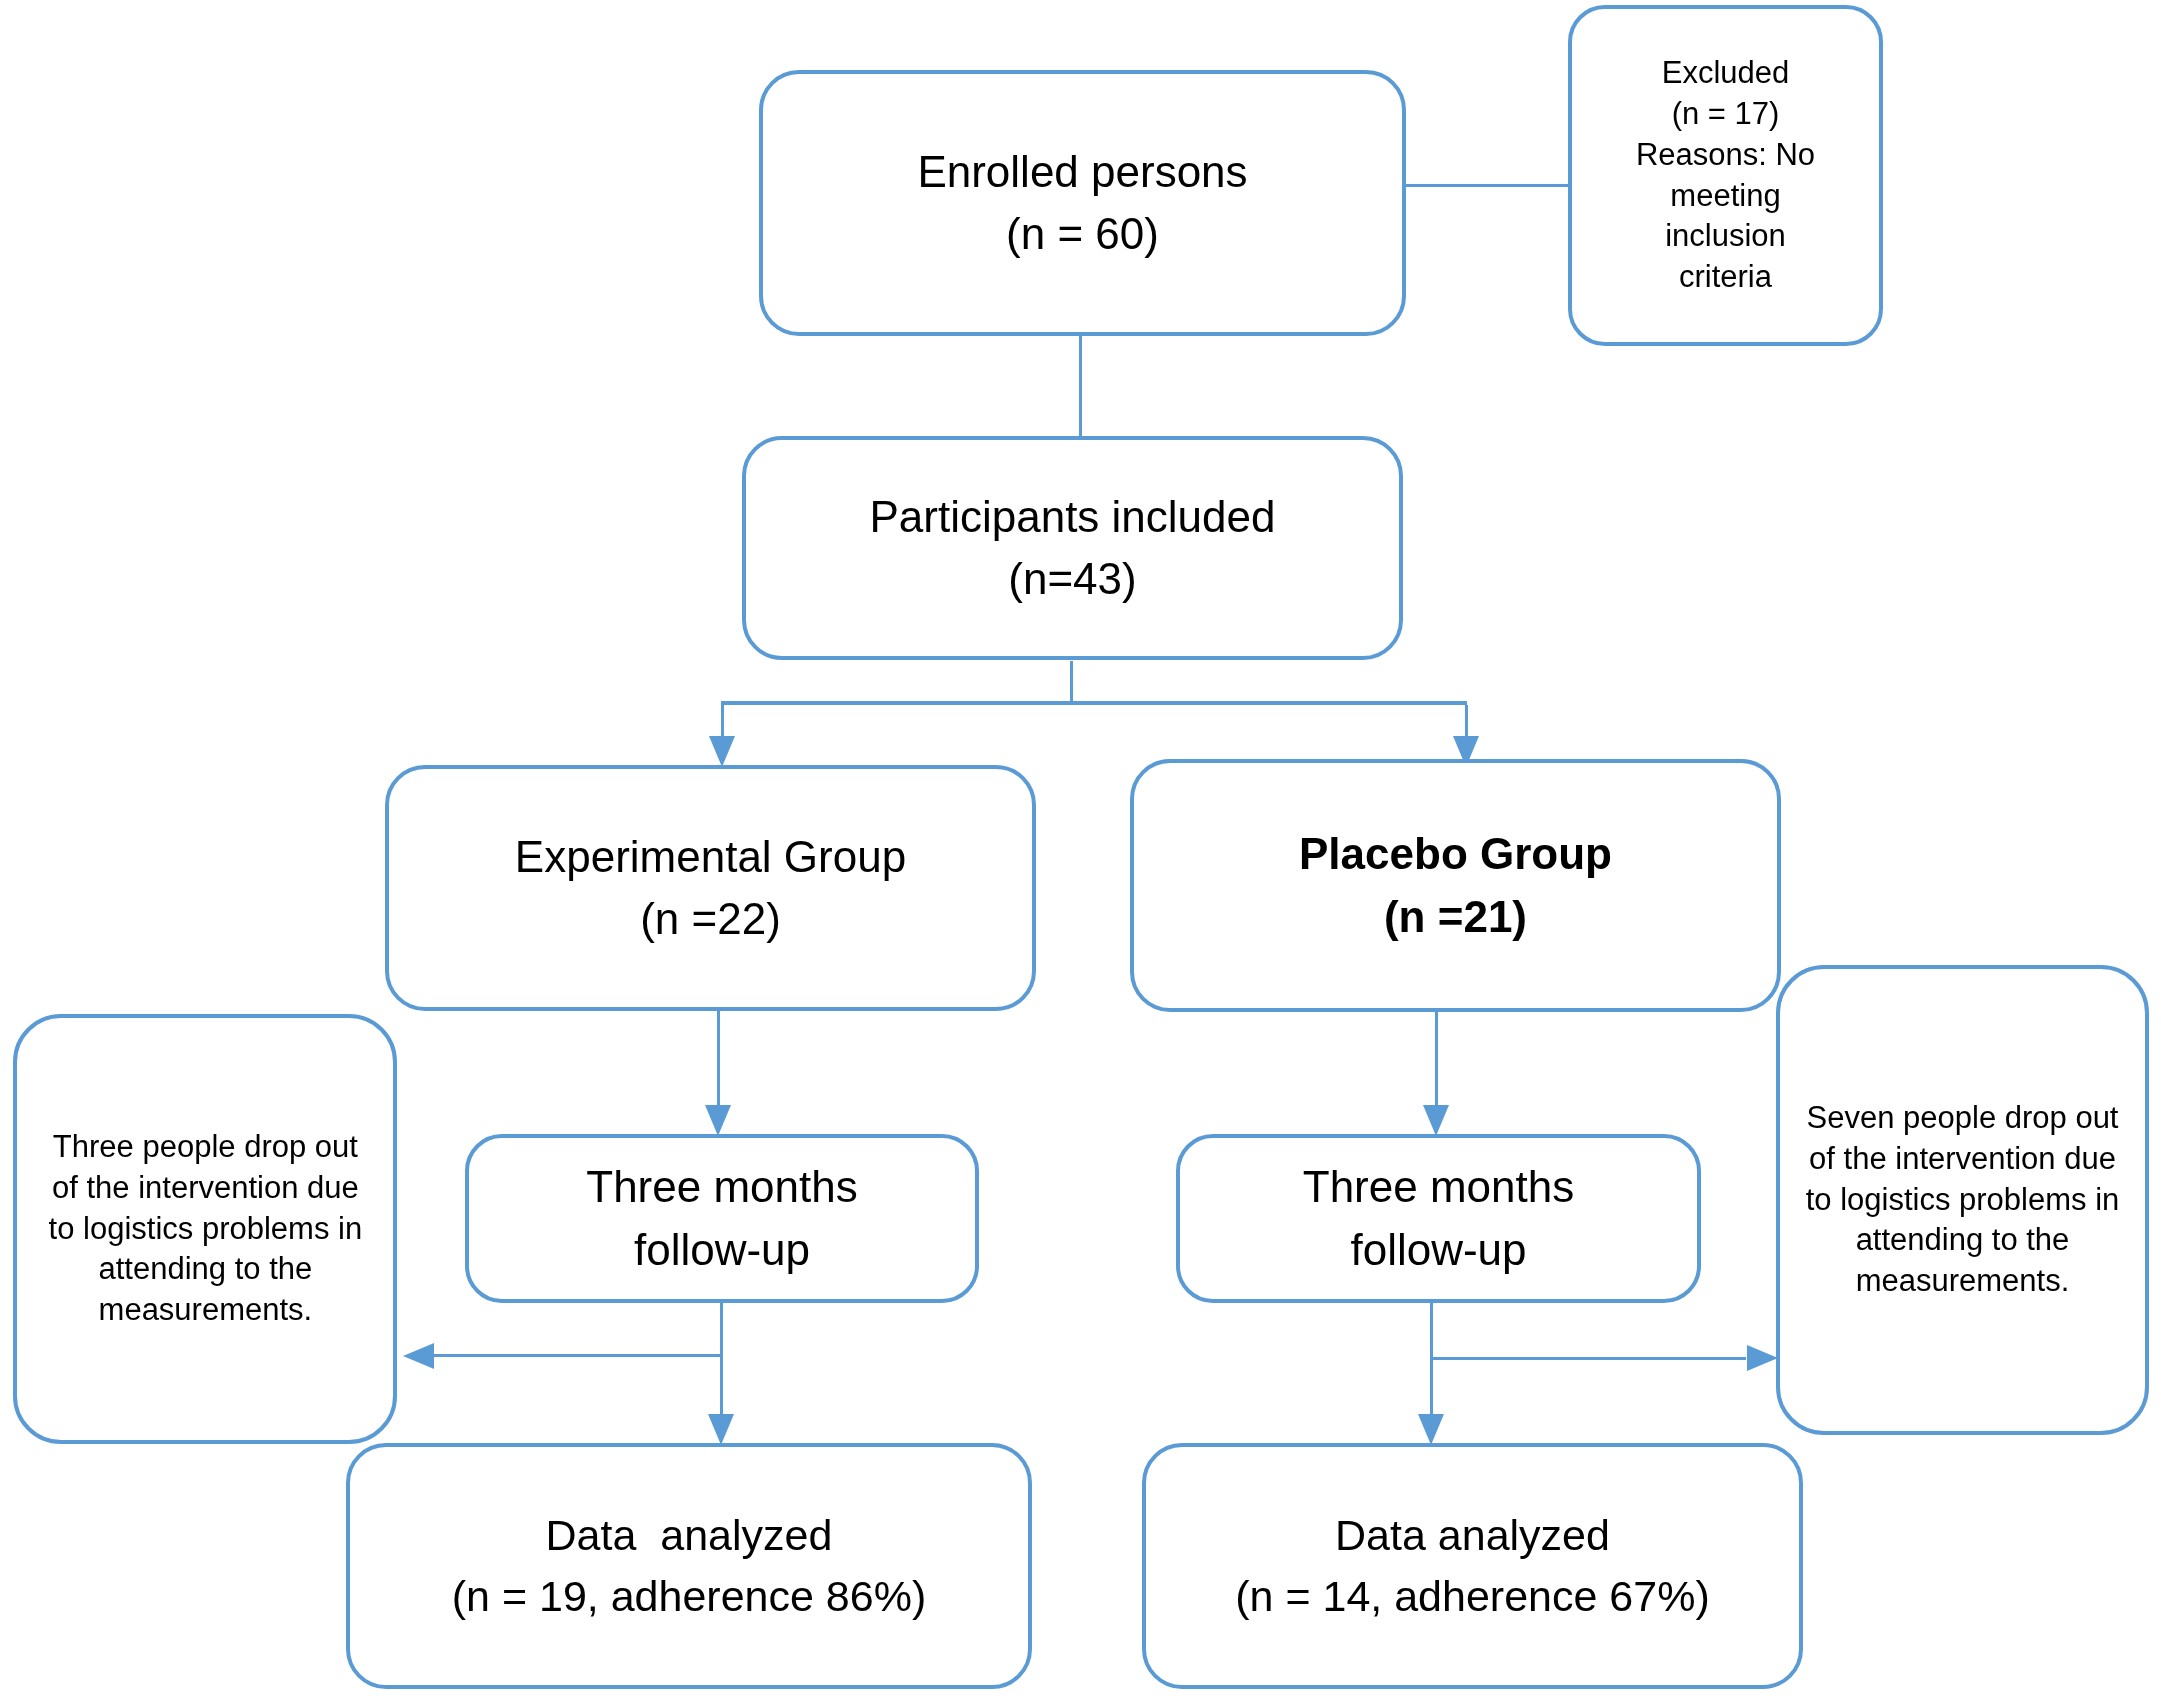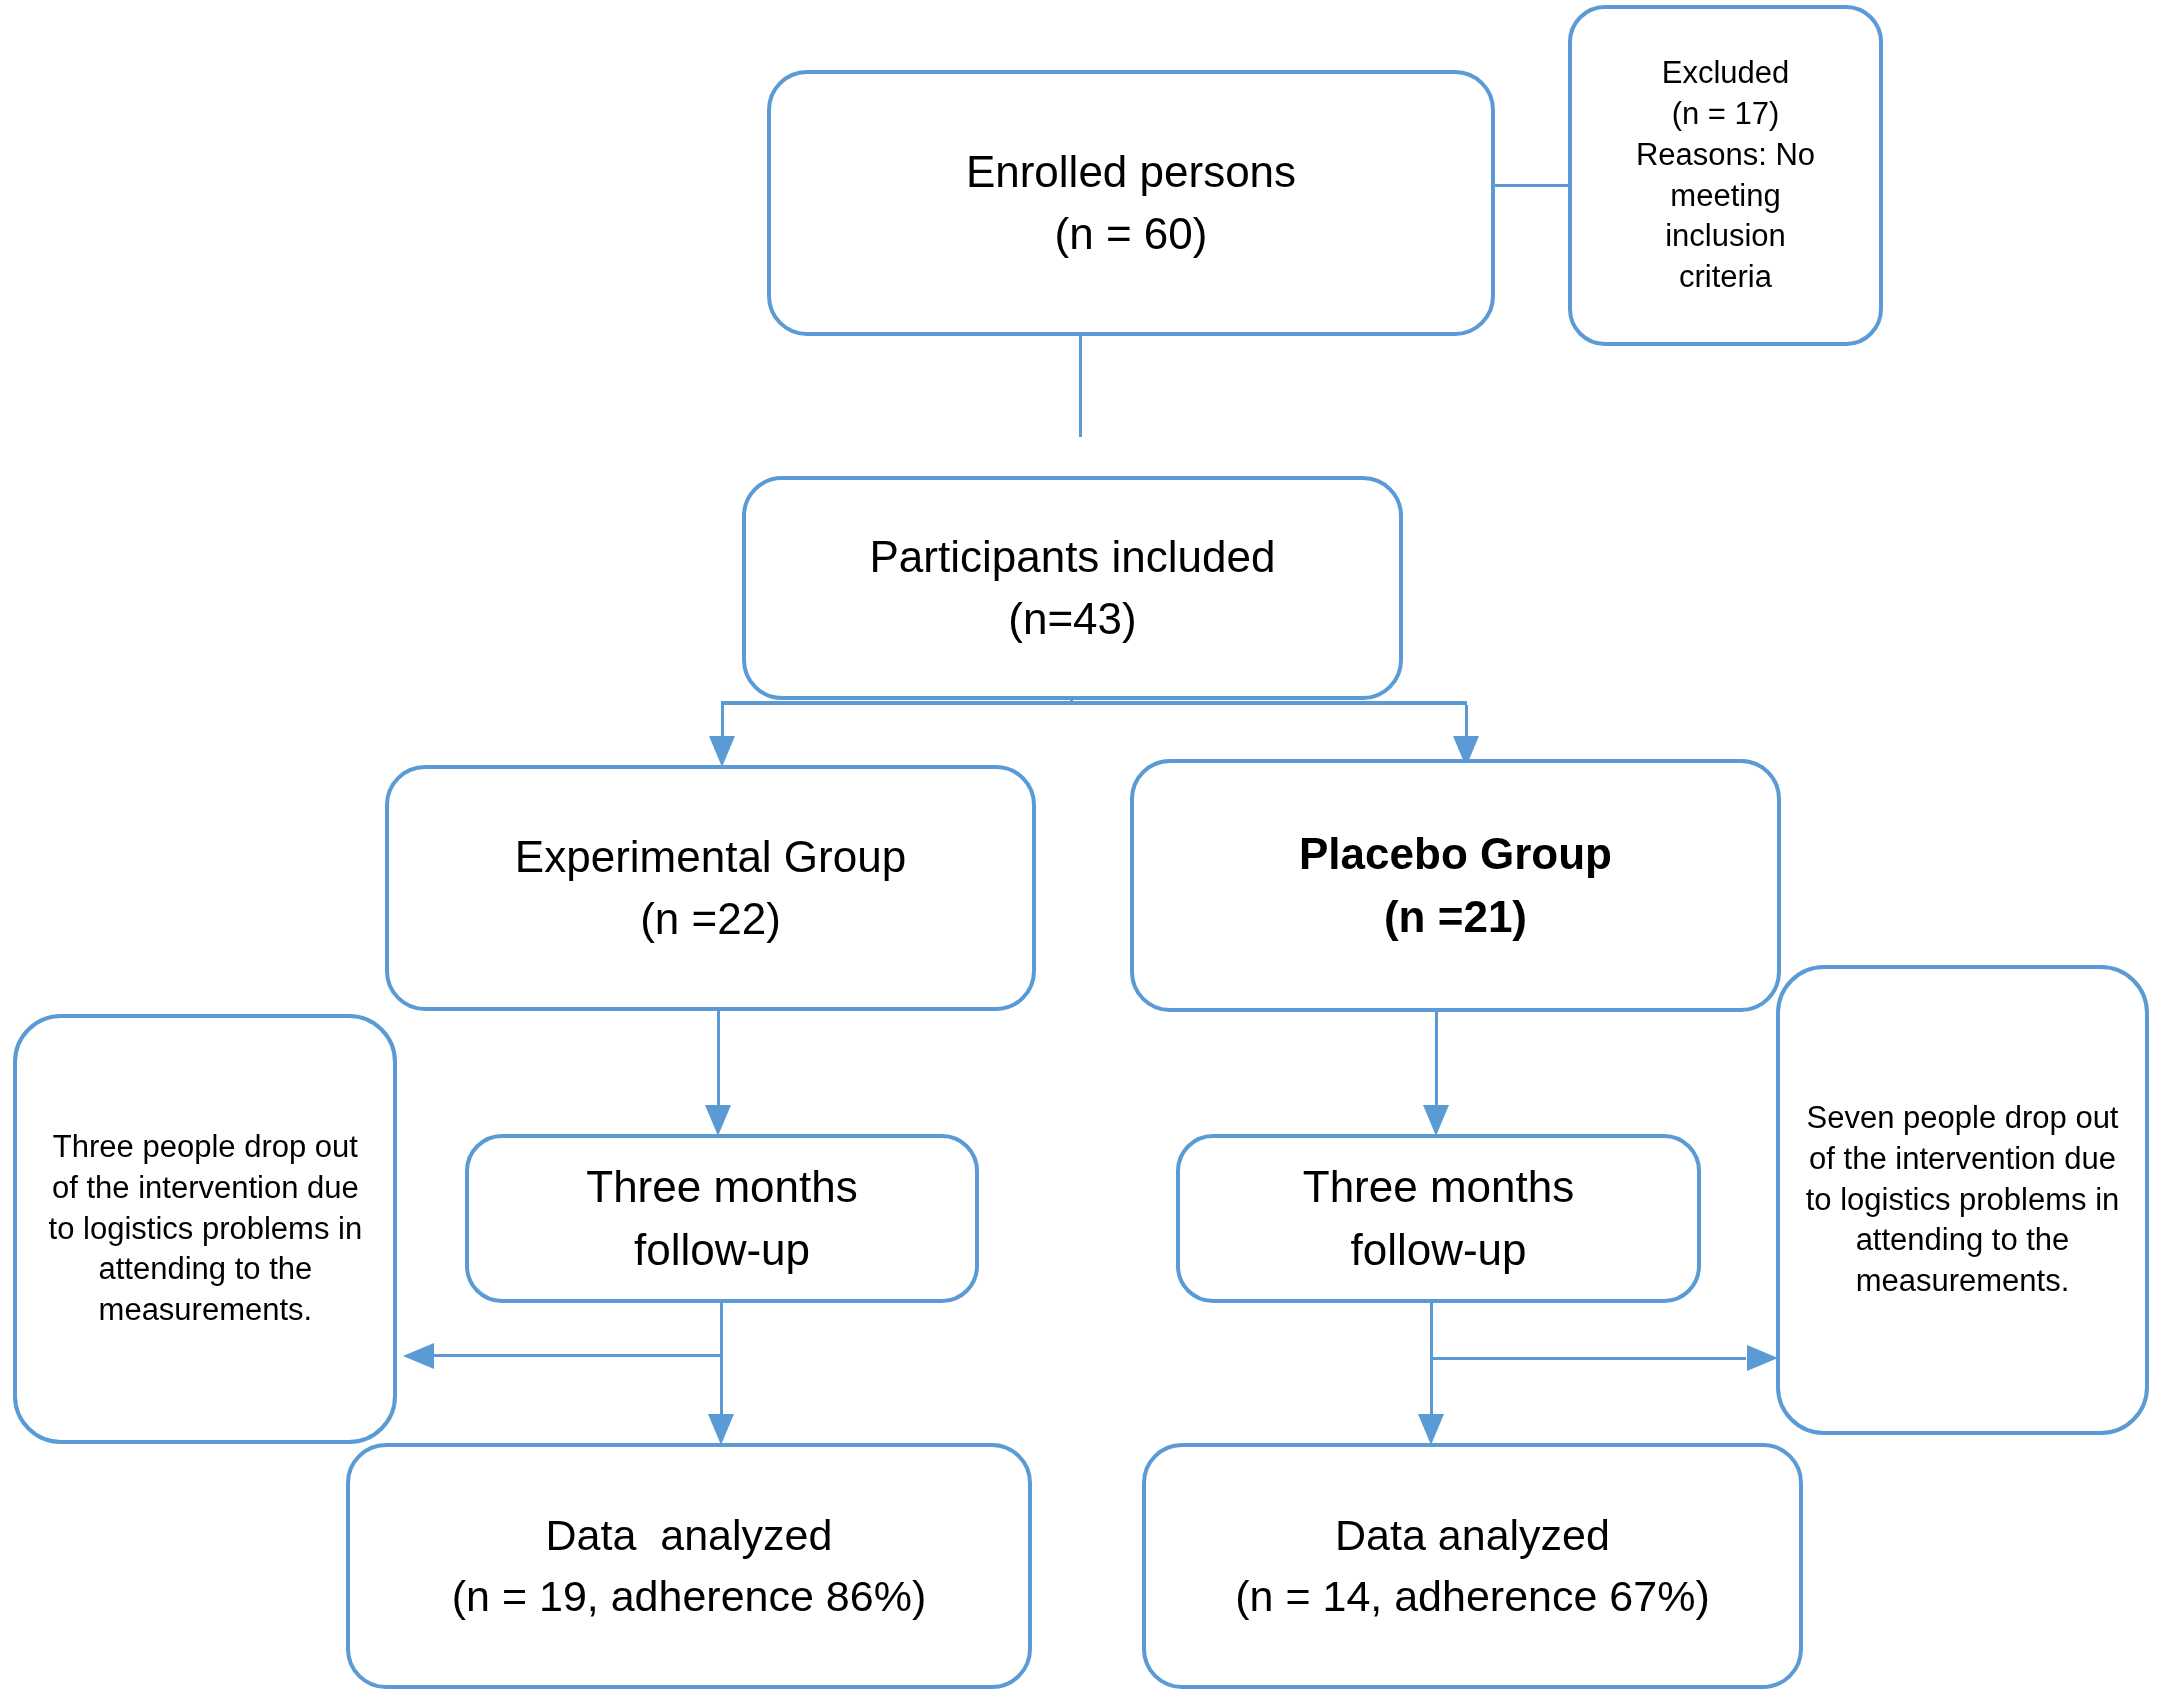--- a/index.html
+++ b/index.html
@@ -60,35 +60,35 @@
 
   <div class="h" style="left:432px; top:1354px; width:289px; height:3.4px;"></div>
   <div class="arr left" style="left:403px; top:1343px;"></div>
 
   <div class="v" style="left:1430px; top:1302px; width:3.4px; height:114px;"></div>
   <div class="arr down" style="left:1418px; top:1414px;"></div>
 
   <div class="h" style="left:1431px; top:1357px; width:315px; height:3.4px;"></div>
   <div class="arr right" style="left:1747px; top:1345px;"></div>
 
-  <div class="box big" style="left:759px; top:70px; width:728px; height:266px;margin-left:8px;">
+  <div class="box big" style="left:759px; top:70px; width:647px; height:266px;">
     <div class="line">Enrolled persons</div>
     <div class="line">(n = 60)</div>
   </div>
 
   <div class="box small" style="left:1568px; top:5px; width:315px; height:341px; border-radius:37px;">
     <div class="line">Excluded</div>
     <div class="line">(n = 17)</div>
     <div class="line">Reasons: No</div>
     <div class="line">meeting</div>
     <div class="line">inclusion</div>
     <div class="line">criteria</div>
   </div>
 
-  <div class="box big" style="left:742px; top:436px; width:661px; height:224px;margin-top:40px;">
+  <div class="box big" style="left:742px; top:436px; width:661px; height:224px;">
     <div class="line">Participants included</div>
     <div class="line">(n=43)</div>
   </div>
 
   <div class="box big" style="left:373px; top:765px; width:651px; height:246px;margin-left:12px;">
     <div class="line">Experimental Group</div>
     <div class="line">(n =22)</div>
   </div>
 
   <div class="box big" style="left:1130px; top:759px; width:651px; height:253px;font-weight:bold;">

